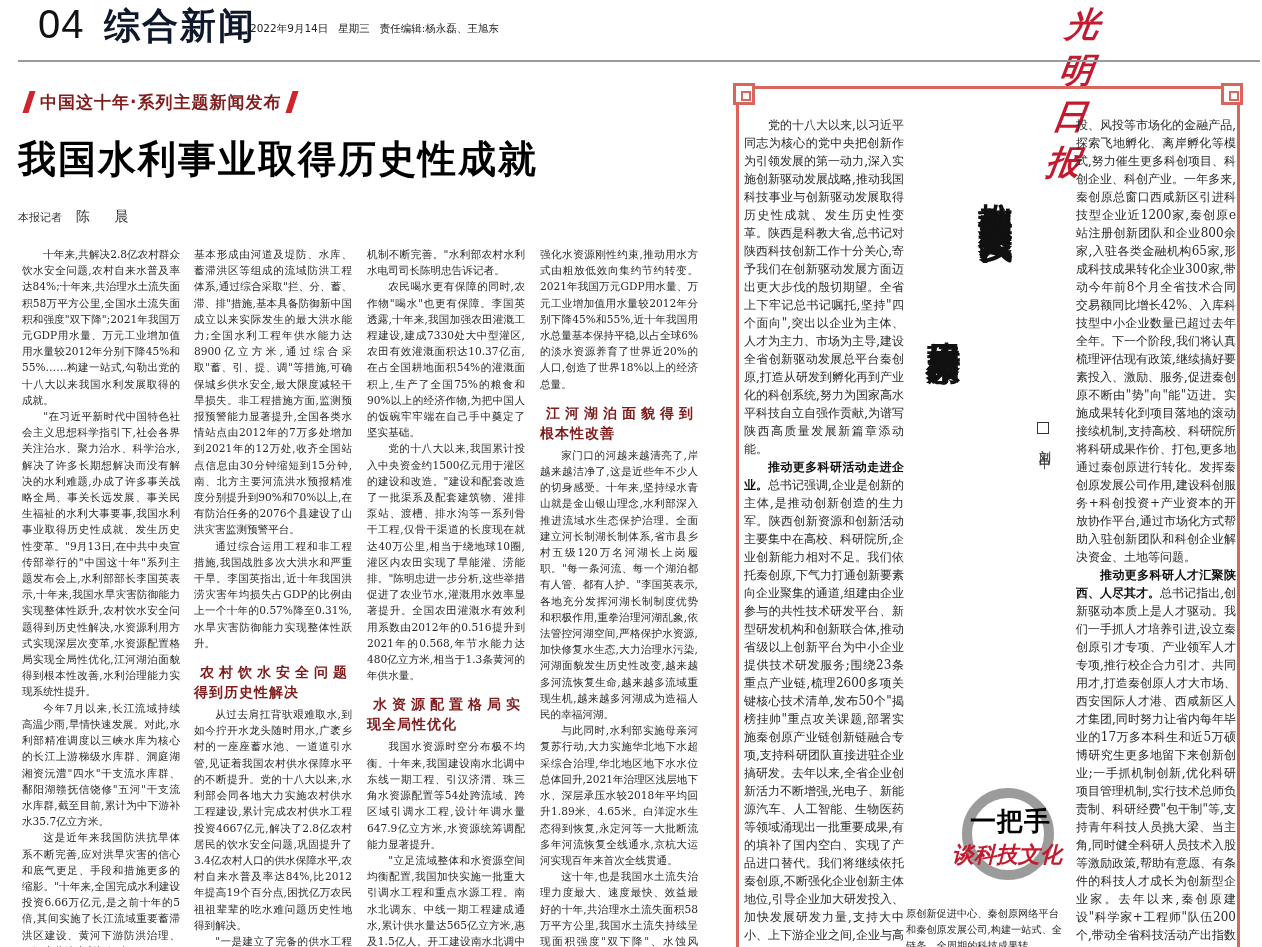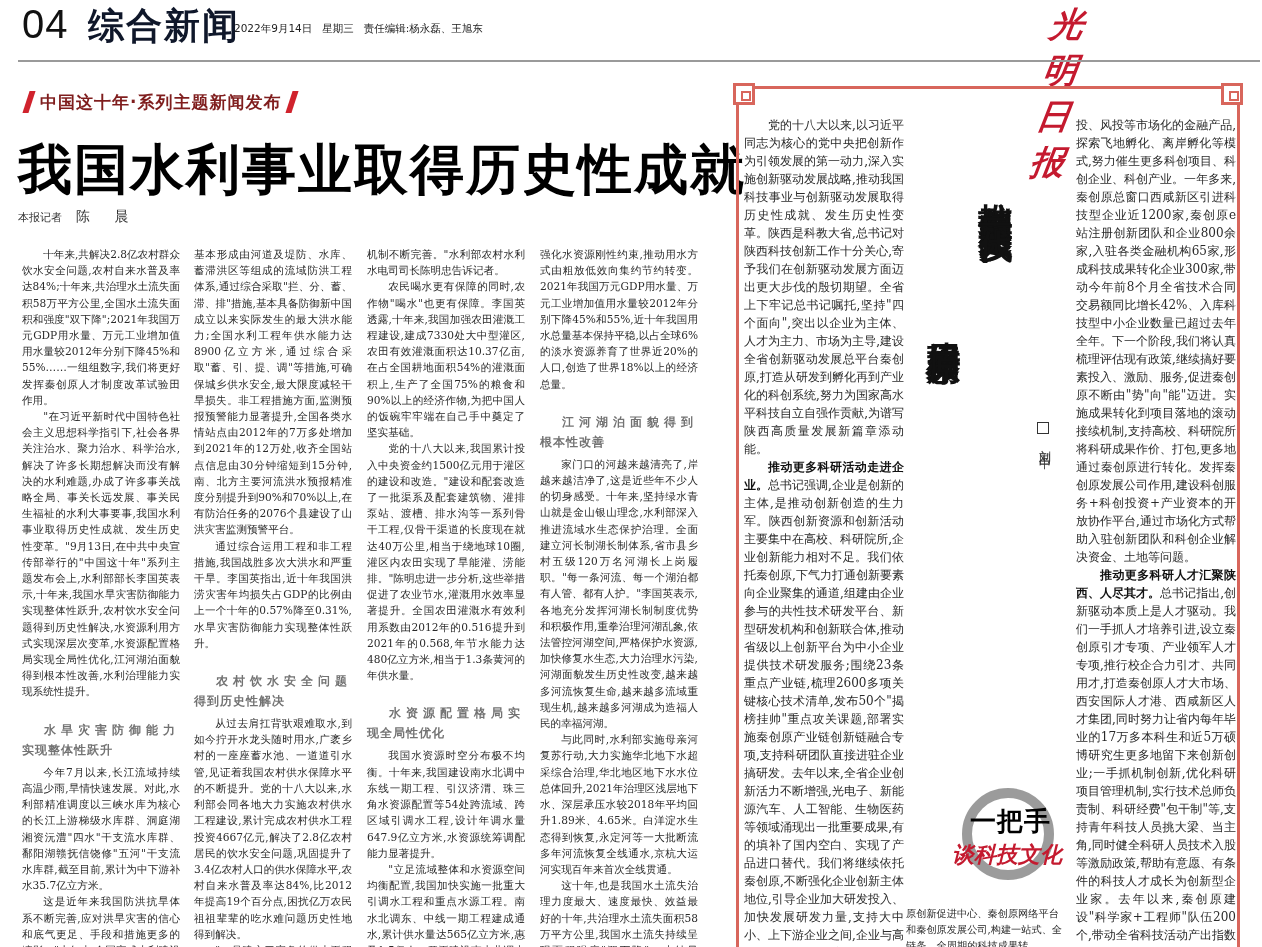--- a/index.html
+++ b/index.html
@@ -1,33 +1,33 @@
 <!DOCTYPE html>
 <html><head>
 <meta charset="utf-8">
 <style>
   html,body{margin:0;padding:0;background:#fff;}
   body{width:1262px;height:947px;overflow:hidden;position:relative;font-family:"DejaVu Serif","Liberation Serif",serif;color:#222;}
-  .masthead{position:absolute;left:0;top:0;width:1035px;height:64px;}
+  .masthead{position:absolute;left:16px;top:0;width:1035px;height:64px;}
   .page-no{position:absolute;left:22px;top:2px;font-family:"Liberation Sans",sans-serif;font-size:40px;font-weight:300;color:#111;letter-spacing:1px;}
   .section-name{position:absolute;left:88px;top:2px;font-family:"DejaVu Serif",serif;font-weight:bold;font-size:36px;color:#0f172a;letter-spacing:2px;}
   .issue-info{position:absolute;left:234px;top:22px;font-family:"DejaVu Sans",sans-serif;font-size:10.5px;color:#222;white-space:nowrap;}
   .paper-logo{position:absolute;left:1040px;top:2px;font-family:"DejaVu Serif",serif;font-style:italic;font-weight:bold;font-size:34px;color:#c41a2f;letter-spacing:4px;transform:skewX(-8deg);}
   .rule{position:absolute;left:18px;top:60px;width:1242px;height:2px;background:#9a9a9a;}
 
   .kicker{position:absolute;left:18px;top:90px;height:24px;display:flex;align-items:center;}
   .kicker .bar{width:6px;height:22px;background:#d0232d;transform:skewX(-18deg);margin:0 8px;}
   .kicker span.t{font-family:"DejaVu Sans",sans-serif;font-weight:bold;font-size:17px;color:#7f1d1d;letter-spacing:1px;}
-  .headline{position:absolute;left:18px;top:134px;font-family:"DejaVu Serif",serif;font-weight:bold;font-size:54px;color:#000;letter-spacing:2px;white-space:nowrap;}
+  .headline{position:absolute;left:18px;top:134px;font-family:"DejaVu Serif",serif;font-weight:bold;font-size:38px;color:#000;letter-spacing:2px;white-space:nowrap;}
   .byline{position:absolute;left:18px;top:208px;font-size:11px;color:#333;font-family:Liberation Mono, monospace;}
   .byline b{font-size:14px;letter-spacing:8px;margin-left:14px;font-weight:normal;}
 
   .col{position:absolute;top:246px;width:158px;font-size:10.6px;line-height:16.2px;text-align:justify;color:#2a2a2a;}
   .col p{margin:0;text-indent:2em;}
-  .col h3{margin:20px 0 4px 0;font-family:"DejaVu Sans",sans-serif;font-size:12px;line-height:20px;font-weight:bold;color:#737373;letter-spacing:1px;}
+  .col h3{margin:11px 0 4px 0;font-family:"DejaVu Sans",sans-serif;font-size:14px;line-height:20px;font-weight:bold;color:#7f1d1d;letter-spacing:1px;}
   .col h3 .l1{display:block;text-align:right;letter-spacing:5px;}
 
   .box{position:absolute;left:736px;top:86px;width:504px;height:861px;border-left:3px solid #d8665c;border-right:3px solid #d8665c;border-top:3px solid #d8665c;box-sizing:border-box;}
   .knot{position:absolute;width:22px;height:22px;border:3px solid #d8665c;box-sizing:border-box;background:#fff;}
   .knot:after{content:"";position:absolute;left:5px;top:5px;width:6px;height:6px;border:2px solid #d8665c;}
   .rcol{position:absolute;top:116px;width:160px;font-size:12px;line-height:18px;text-align:justify;color:#2a2a2a;}
   .rcol p{margin:0;text-indent:2em;}
   .rcol b{color:#111;}
   .vtitle{position:absolute;writing-mode:vertical-rl;font-family:"DejaVu Serif",serif;font-weight:bold;color:#111;letter-spacing:2px;}
   .author-mark{position:absolute;left:1037px;top:422px;width:12px;height:12px;border:1.5px solid #333;box-sizing:border-box;}
@@ -57,23 +57,22 @@
   <span class="bar"></span>
   <span class="t">中国这十年·系列主题新闻发布</span>
   <span class="bar"></span>
 </div>
 <div class="headline">我国水利事业取得历史性成就</div>
 <div class="byline">
   <span>本报记者</span><b>陈 晨</b>
 </div>
 
 <div class="col" style="left:22px;">
-  <p>十年来,共解决2.8亿农村群众饮水安全问题,农村自来水普及率达84%;十年来,共治理水土流失面积58万平方公里,全国水土流失面积和强度"双下降";2021年我国万元GDP用水量、万元工业增加值用水量较2012年分别下降45%和55%……一组组数字,我们将更好发挥秦创原人才制度改革试验田作用。</p>
+  <p>十年来,共解决2.8亿农村群众饮水安全问题,农村自来水普及率达84%;十年来,共治理水土流失面积58万平方公里,全国水土流失面积和强度"双下降";2021年我国万元GDP用水量、万元工业增加值用水量较2012年分别下降45%和55%……构建一站式,勾勒出党的十八大以来我国水利发展取得的成就。</p>
   <p>"在习近平新时代中国特色社会主义思想科学指引下,社会各界关注治水、聚力治水、科学治水,解决了许多长期想解决而没有解决的水利难题,办成了许多事关战略全局、事关长远发展、事关民生福祉的水利大事要事,我国水利事业取得历史性成就、发生历史性变革。"9月13日,在中共中央宣传部举行的"中国这十年"系列主题发布会上,水利部部长李国英表示,十年来,我国水旱灾害防御能力实现整体性跃升,农村饮水安全问题得到历史性解决,水资源利用方式实现深层次变革,水资源配置格局实现全局性优化,江河湖泊面貌得到根本性改善,水利治理能力实现系统性提升。</p>
-  <h3><span class="l1">水旱灾害防御能力</span><span>实现整体性跃升</span></h3>
   <p>今年7月以来,长江流域持续高温少雨,旱情快速发展。对此,水利部精准调度以三峡水库为核心的长江上游梯级水库群、洞庭湖湘资沅澧"四水"干支流水库群、鄱阳湖赣抚信饶修"五河"干支流水库群,截至目前,累计为中下游补水35.7亿立方米。</p>
   <p>这是近年来我国防洪抗旱体系不断完善,应对洪旱灾害的信心和底气更足、手段和措施更多的缩影。"十年来,全国完成水利建设投资6.66万亿元,是之前十年的5倍,其间实施了长江流域重要蓄滞洪区建设、黄河下游防洪治理、西江大藤峡水利枢纽建</p>
 </div>
 
 <div class="col" style="left:194px;">
   <p style="text-indent:0">基本形成由河道及堤防、水库、蓄滞洪区等组成的流域防洪工程体系,通过综合采取"拦、分、蓄、滞、排"措施,基本具备防御新中国成立以来实际发生的最大洪水能力;全国水利工程年供水能力达8900亿立方米,通过综合采取"蓄、引、提、调"等措施,可确保城乡供水安全,最大限度减轻干旱损失。非工程措施方面,监测预报预警能力显著提升,全国各类水情站点由2012年的7万多处增加到2021年的12万处,收齐全国站点信息由30分钟缩短到15分钟,南、北方主要河流洪水预报精准度分别提升到90%和70%以上,在有防治任务的2076个县建设了山洪灾害监测预警平台。</p>
   <p>通过综合运用工程和非工程措施,我国战胜多次大洪水和严重干旱。李国英指出,近十年我国洪涝灾害年均损失占GDP的比例由上一个十年的0.57%降至0.31%,水旱灾害防御能力实现整体性跃升。</p>
   <h3><span class="l1">农村饮水安全问题</span><span>得到历史性解决</span></h3>
   <p>从过去肩扛背驮艰难取水,到如今拧开水龙头随时用水,广袤乡村的一座座蓄水池、一道道引水管,见证着我国农村供水保障水平的不断提升。党的十八大以来,水利部会同各地大力实施农村供水工程建设,累计完成农村供水工程投资4667亿元,解决了2.8亿农村居民的饮水安全问题,巩固提升了3.4亿农村人口的供水保障水平,农村自来水普及率达84%,比2012年提高19个百分点,困扰亿万农民祖祖辈辈的吃水难问题历史性地得到解决。</p>
   <p>"一是建立了完备的供水工程体系,到2021年年底,全国共建成农村供水工程827万处,可服务人口达9亿人。二是坚决打赢了农村饮水安全脱贫攻坚战,全面解决了1710万建档立卡贫困</p>

